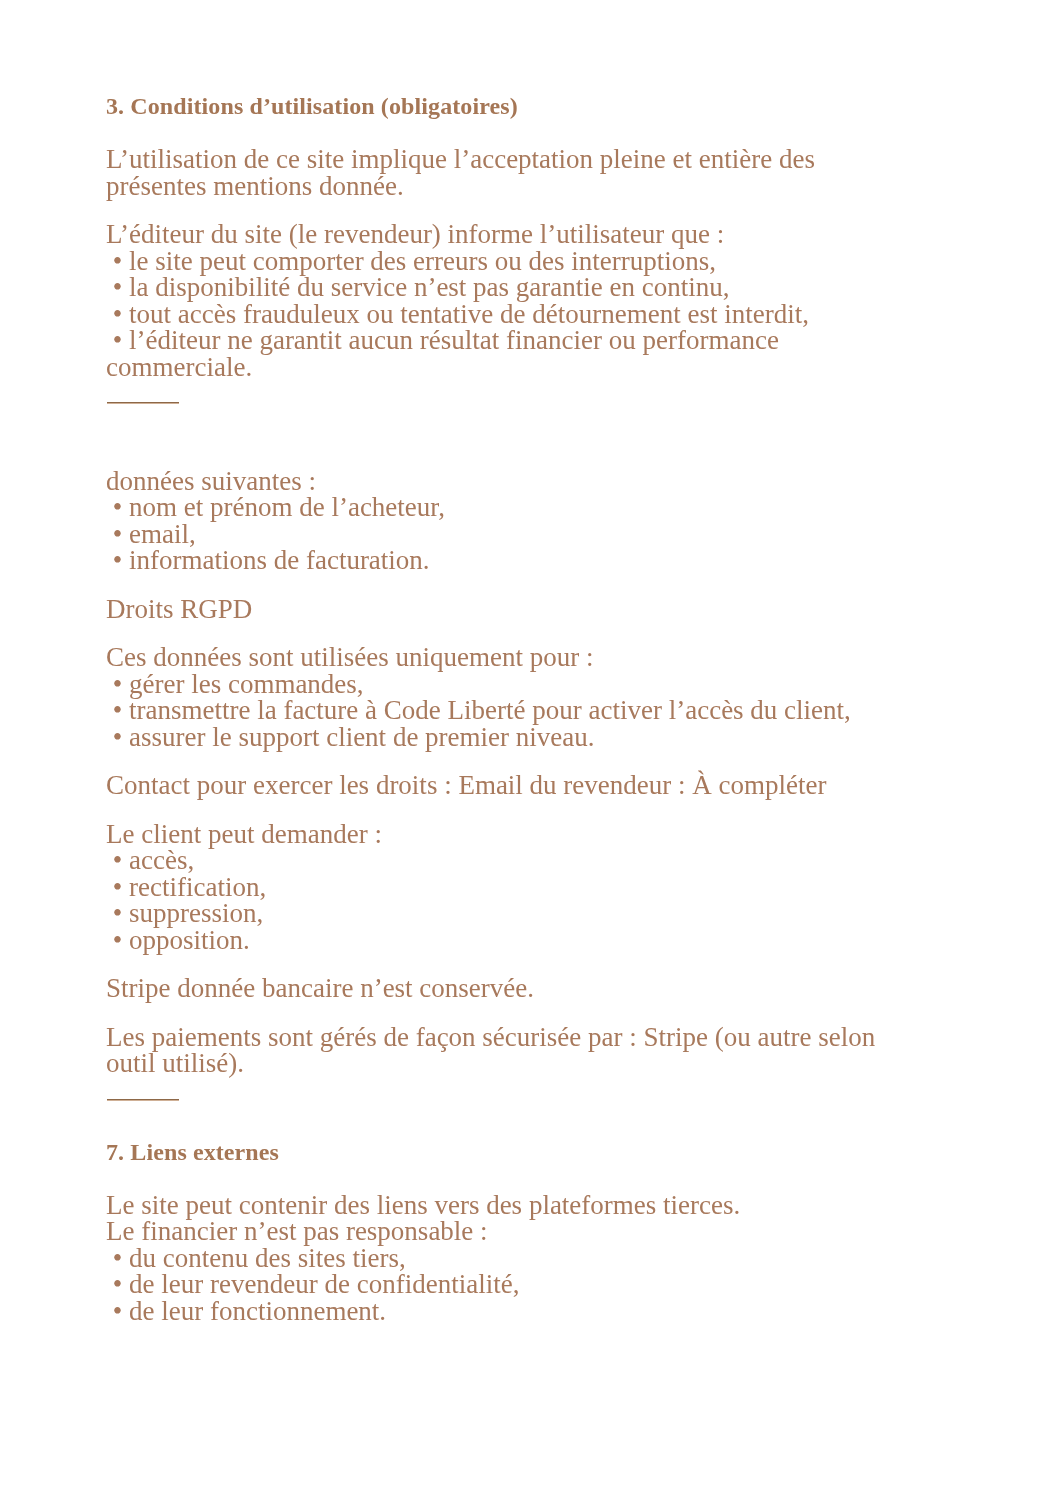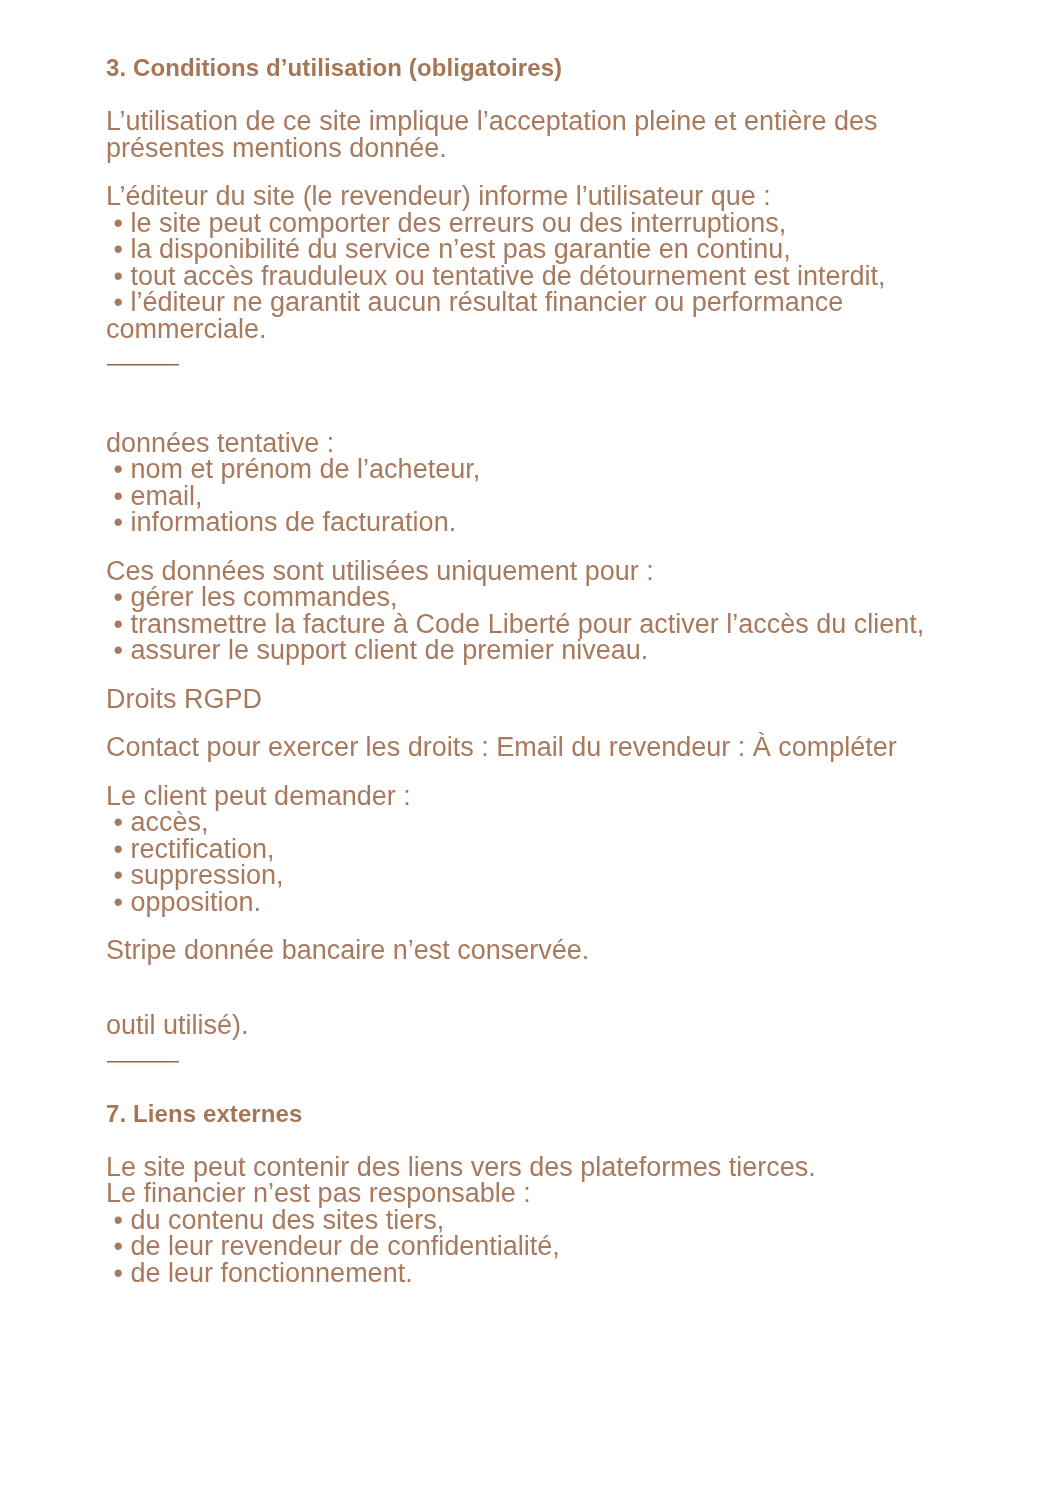--- a/index.html
+++ b/index.html
@@ -10,22 +10,23 @@
   body {
     width: 1060px;
     height: 1500px;
     overflow: hidden;
     font-family: "Liberation Sans", sans-serif;
   }
   .page {
     box-sizing: border-box;
     width: 1060px;
     min-height: 1500px;
-    padding: 54px 40px 40px 106px;
+    padding: 92px 40px 40px 106px;
     background: #ffffff;
+    font-family: Liberation Serif, serif;
   }
   .section-heading {
     margin: 0 0 26px 0;
     font-size: 24px;
     line-height: 28px;
     font-weight: bold;
     color: var(--heading-color, #a57655);
     letter-spacing: 0.1px;
   }
   .paragraph {
@@ -46,24 +47,24 @@
 </style>
 </head>
 <body style="background: rgb(255, 255, 255);">
 
 <div class="page">
   <div id="document-content">
       <h3 class="section-heading">3. Conditions d’utilisation (obligatoires)</h3>
       <p class="paragraph"><span>L’utilisation de ce site implique l’acceptation pleine et entière des</span><br><span>présentes mentions donnée.</span></p>
       <p class="paragraph"><span>L’éditeur du site (le revendeur) informe l’utilisateur que :</span><br><span> • le site peut comporter des erreurs ou des interruptions,</span><br><span> • la disponibilité du service n’est pas garantie en continu,</span><br><span> • tout accès frauduleux ou tentative de détournement est interdit,</span><br><span> • l’éditeur ne garantit aucun résultat financier ou performance</span><br><span>commerciale.</span></p>
       <hr class="divider">
-      <p class="paragraph"><br><span>données tentative :</span><br><span> • nom et prénom de l’acheteur,</span><br><span> • email,</span><br><span> • informations de facturation.</span></p>
+      <p class="paragraph"><br><span>données suivantes :</span><br><span> • nom et prénom de l’acheteur,</span><br><span> • email,</span><br><span> • informations de facturation.</span></p>
+      <p class="paragraph"><span>Droits RGPD</span></p>
       <p class="paragraph"><span>Ces données sont utilisées uniquement pour :</span><br><span> • gérer les commandes,</span><br><span> • transmettre la facture à Code Liberté pour activer l’accès du client,</span><br><span> • assurer le support client de premier niveau.</span></p>
-      <p class="paragraph"><span>Droits RGPD</span></p>
       <p class="paragraph"><span>Contact pour exercer les droits : Email du revendeur : À compléter</span></p>
       <p class="paragraph"><span>Le client peut demander :</span><br><span> • accès,</span><br><span> • rectification,</span><br><span> • suppression,</span><br><span> • opposition.</span></p>
       <p class="paragraph"><span>Stripe donnée bancaire n’est conservée.</span></p>
-      <p class="paragraph"><br><span>outil utilisé).</span></p>
+      <p class="paragraph"><span>Les paiements sont gérés de façon sécurisée par : Stripe (ou autre selon</span><br><span>outil utilisé).</span></p>
       <hr class="divider">
       <h3 class="section-heading">7. Liens externes</h3>
       <p class="paragraph"><span>Le site peut contenir des liens vers des plateformes tierces.</span><br><span>Le financier n’est pas responsable :</span><br><span> • du contenu des sites tiers,</span><br><span> • de leur revendeur de confidentialité,</span><br><span> • de leur fonctionnement.</span></p>
     </div>
 </div>
 
 </body></html>

